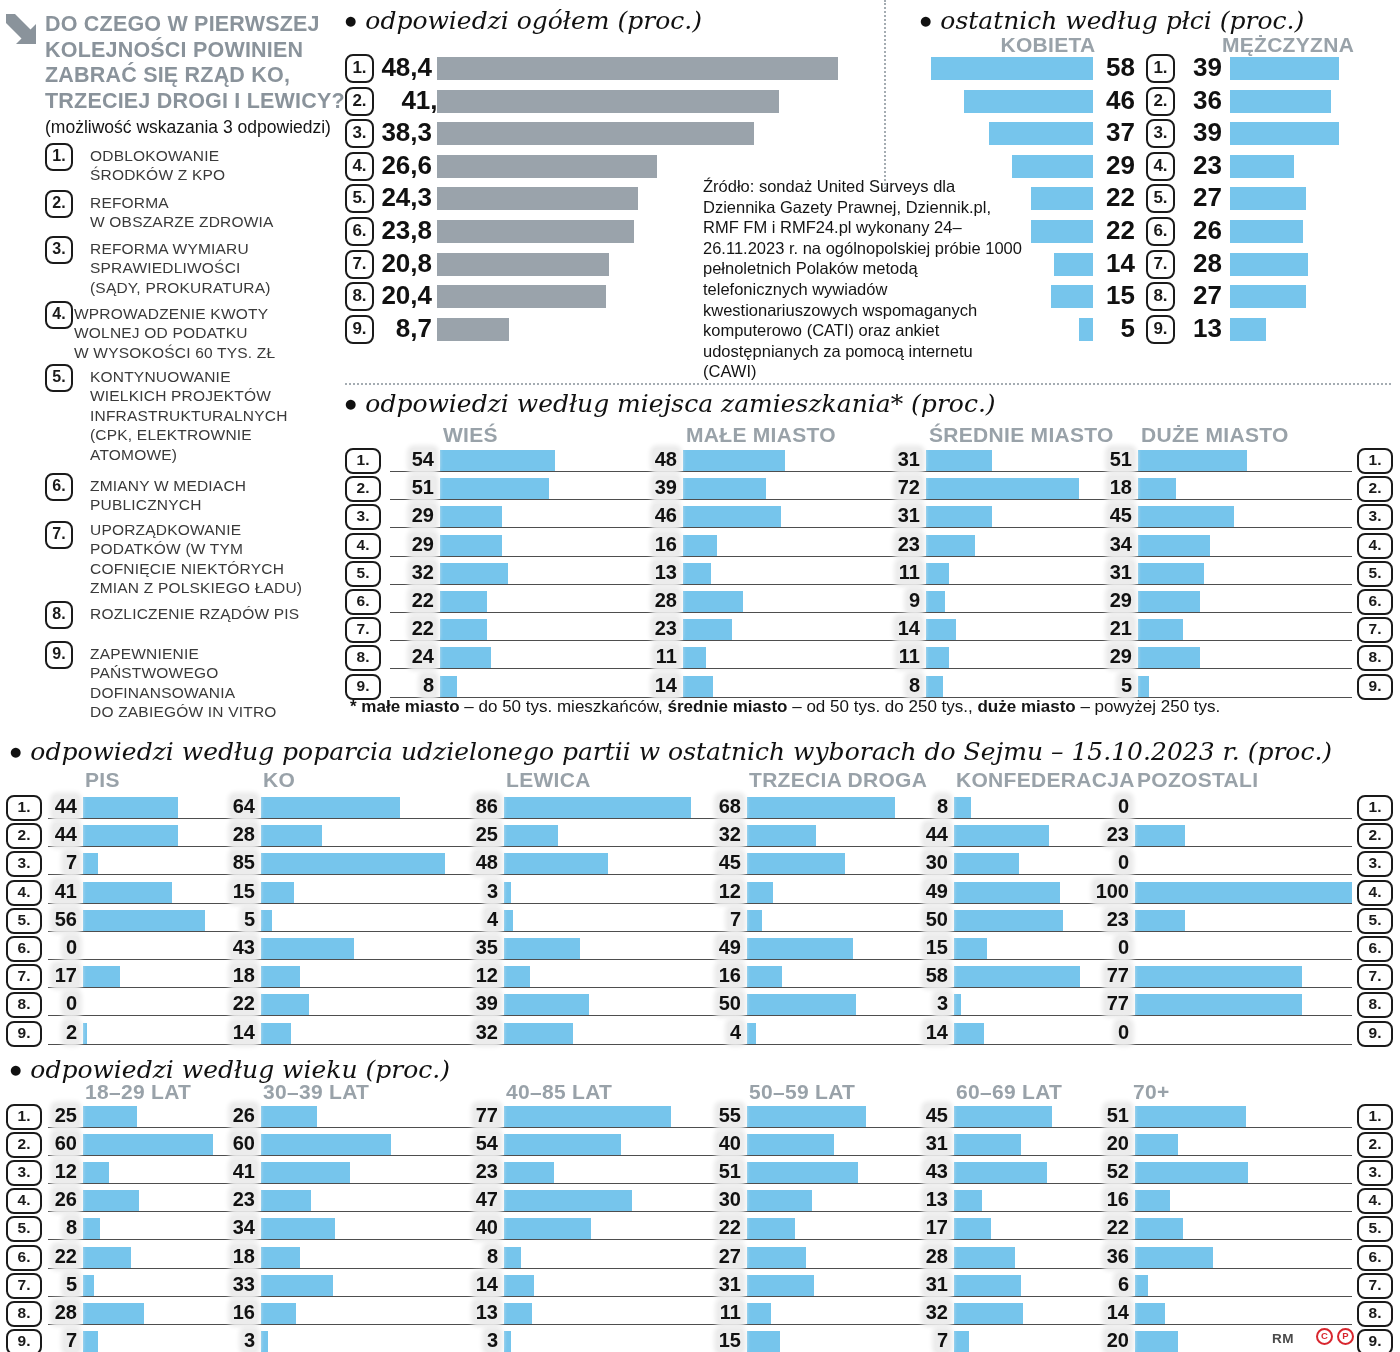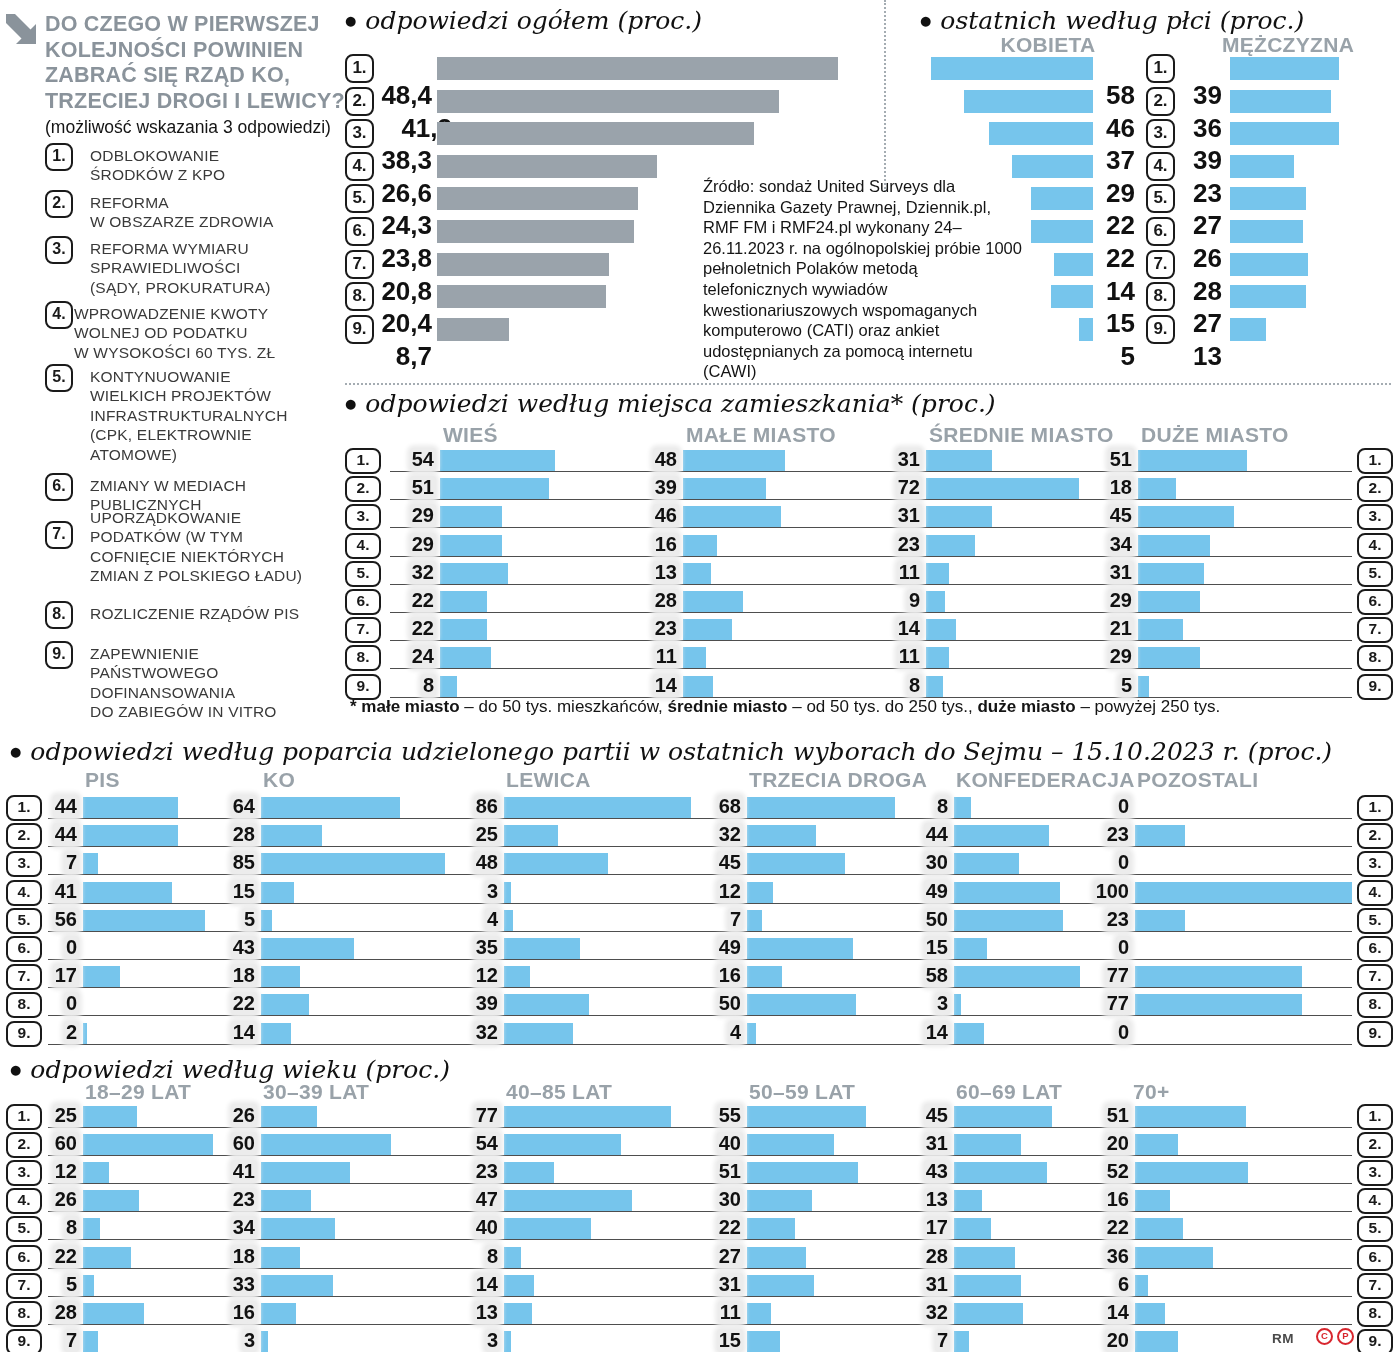--- a/index.html
+++ b/index.html
@@ -4,21 +4,21 @@
 <style>
   *{margin:0;padding:0;box-sizing:border-box;}
   html,body{background:#fff;}
   #cv{position:relative;width:1400px;height:1352px;background:#fff;overflow:hidden;font-family:"Liberation Sans",sans-serif;}
   .grp{position:absolute;left:0;top:0;width:0;height:0;overflow:visible;}
   .nbox{position:absolute;border:2.5px solid #1a1a1a;border-radius:8px;background:#fff;color:#1a1a1a;font-weight:700;text-align:center;}
   .bar{position:absolute;}
   .rline{position:absolute;border-top:1.5px solid #4e4e4e;}
   .vwrap{position:absolute;text-align:right;}
   .halo{display:inline-block;background:#ececec;box-shadow:0 0 4px 3px #ececec;border-radius:4px;font:700 20px/23px "Liberation Sans",sans-serif;color:#111;padding:0 2px;}
-  .val-l{position:absolute;text-align:right;font:700 26px/24px "Liberation Sans",sans-serif;color:#111;white-space:nowrap;margin-top:28px;}
+  .val-l{position:absolute;text-align:right;font:700 26px/24px "Liberation Sans",sans-serif;color:#111;white-space:nowrap;}
   .hdr{position:absolute;font:700 21px/24px "Liberation Sans",sans-serif;color:#99a2a9;letter-spacing:.3px;white-space:nowrap;}
   .sec-title{position:absolute;font:italic 400 25px/30px "DejaVu Serif",serif;color:#111;white-space:nowrap;}
   .sec-title .blt{font-style:normal;font-size:13px;vertical-align:4px;margin-right:9px;}
   #qtitle{position:absolute;left:45px;top:12px;font:700 21.5px/25.5px "Liberation Sans",sans-serif;color:#8a939b;letter-spacing:.2px;}
   #qsub{position:absolute;left:45px;top:116px;font:400 17.5px/22px "Liberation Sans",sans-serif;color:#141414;white-space:nowrap;}
   .alabel{position:absolute;font:400 15.5px/19.4px "Liberation Sans",sans-serif;color:#3a3a3a;letter-spacing:.2px;}
   #src{position:absolute;left:703px;top:176px;width:322px;font:400 16.5px/20.6px "Liberation Sans",sans-serif;color:#141414;}
   #foot{position:absolute;left:350px;top:696px;font:400 17px/21px "Liberation Sans",sans-serif;color:#141414;white-space:nowrap;}
   #vdots{position:absolute;left:884px;top:0;height:192px;border-left:2px dotted #a4acb2;}
   #hdots{position:absolute;left:345px;top:383px;width:1046px;border-top:2px dotted #a4acb2;}
@@ -73,21 +73,21 @@
         <div>INFRASTRUKTURALNYCH</div>
         <div>(CPK, ELEKTROWNIE</div>
         <div>ATOMOWE)</div>
       </div>
       <div class="nbox" style="left: 45px; top: 473px; width: 28px; height: 28px; font-size: 16px; line-height: 22px;">6.</div>
       <div class="alabel" style="left: 90px; top: 476px; width: 252px;">
         <div>ZMIANY W MEDIACH</div>
         <div>PUBLICZNYCH</div>
       </div>
       <div class="nbox" style="left: 45px; top: 521px; width: 28px; height: 28px; font-size: 16px; line-height: 22px;">7.</div>
-      <div class="alabel" style="left: 90px; top: 508px; width: 252px;">
+      <div class="alabel" style="left: 90px; top: 520px; width: 252px;">
         <div>UPORZĄDKOWANIE</div>
         <div>PODATKÓW (W TYM</div>
         <div>COFNIĘCIE NIEKTÓRYCH</div>
         <div>ZMIAN Z POLSKIEGO ŁADU)</div>
       </div>
       <div class="nbox" style="left: 45px; top: 601px; width: 28px; height: 28px; font-size: 16px; line-height: 22px;">8.</div>
       <div class="alabel" style="left: 90px; top: 604px; width: 252px;">
         <div>ROZLICZENIE RZĄDÓW PIS</div>
       </div>
       <div class="nbox" style="left: 45px; top: 641px; width: 28px; height: 28px; font-size: 16px; line-height: 22px;">9.</div>

